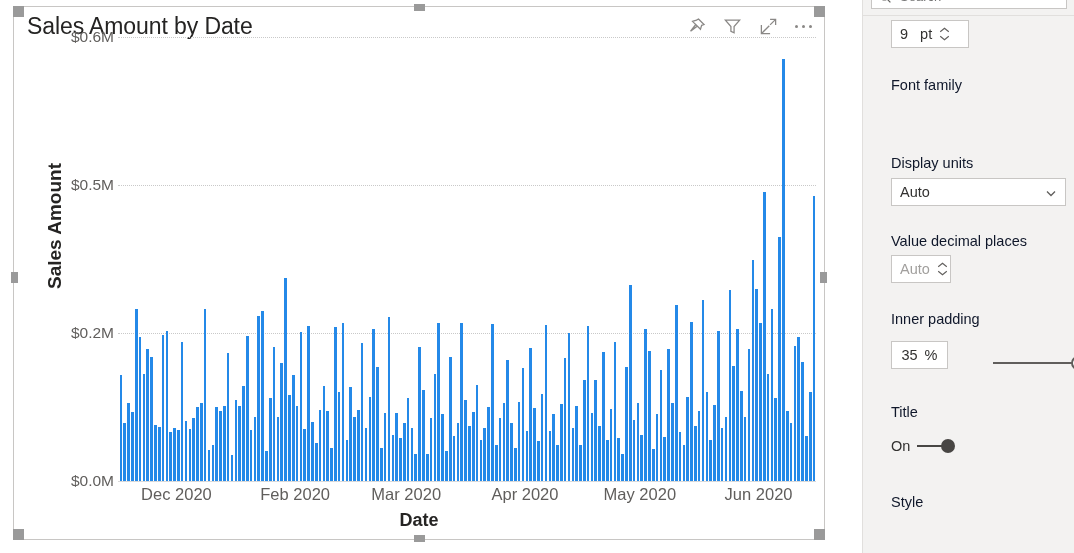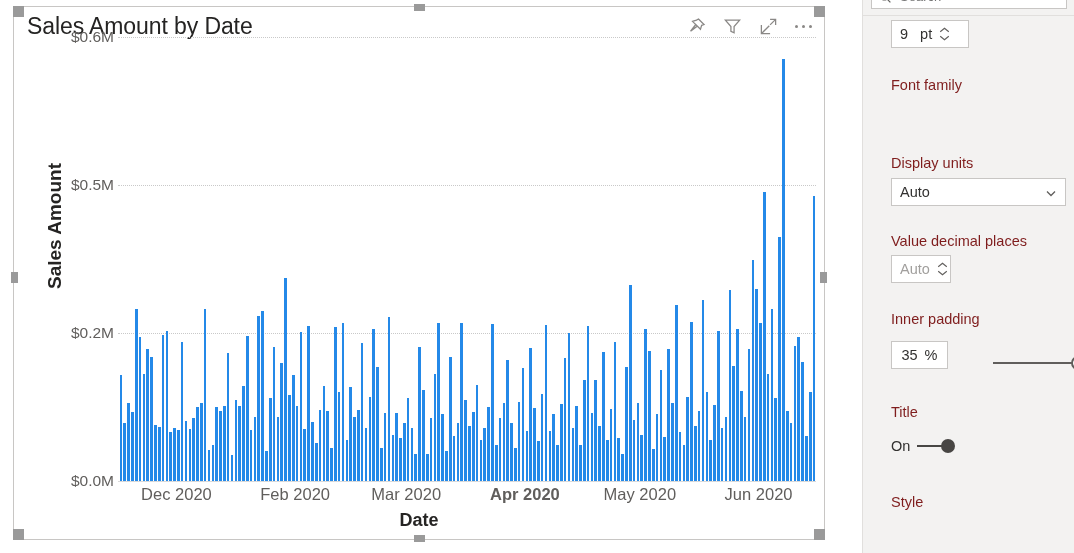--- a/index.html
+++ b/index.html
@@ -124,21 +124,21 @@
     font-family: "Liberation Sans", sans-serif;
     font-size: 13px; color: #605e5c; width: 100%;
   }
   #pane-divider {
     position: absolute; left: 0; right: 0; top: 15px;
     height: 1px; background: #e1dfdd;
   }
 
   .pane-label {
     position: absolute; left: 28px;
-    font-size: 14.5px; color: #7f1d1d;
+    font-size: 14.5px; color: #0f172a;
     white-space: nowrap;
   }
   .pane-input {
     position: absolute; left: 28px;
     height: 28px;
     background: #ffffff;
     border: 1px solid #c8c6c4;
     display: flex; align-items: center;
     padding: 0 8px;
     font-size: 14.5px; color: #323130;
@@ -236,21 +236,21 @@
         </div>
     <div id="grid">
           <div class="gridline" style="top: 326px;"></div>
           <div class="gridline" style="top: 178px;"></div>
           <div class="gridline" style="top: 30px;"></div>
         </div>
     <div id="x-ticks">
           <div class="xtick" style="left: 162.445px;">Dec 2020</div>
           <div class="xtick" style="left: 281.165px;">Feb 2020</div>
           <div class="xtick" style="left: 392.225px;">Mar 2020</div>
-          <div class="xtick" style="left: 510.945px; font-weight: bold;">Apr 2020</div>
+          <div class="xtick" style="left: 510.945px;">Apr 2020</div>
           <div class="xtick" style="left: 625.835px;">May 2020</div>
           <div class="xtick" style="left: 744.555px; text-align: right;">Jun 2020</div>
         </div>
     <div id="plot-area">
           <div class="bar" style="left: 0.614835px; width: 2.6px; height: 105.82px; background: rgb(36, 137, 232);"></div>
           <div class="bar" style="left: 4.44451px; width: 2.6px; height: 58.46px; background: rgb(36, 137, 232);"></div>
           <div class="bar" style="left: 8.27418px; width: 2.6px; height: 77.7px; background: rgb(36, 137, 232);"></div>
           <div class="bar" style="left: 12.1038px; width: 2.6px; height: 68.82px; background: rgb(36, 137, 232);"></div>
           <div class="bar" style="left: 15.9335px; width: 2.6px; height: 171.68px; background: rgb(36, 137, 232);"></div>
           <div class="bar" style="left: 19.7632px; width: 2.6px; height: 144.3px; background: rgb(36, 137, 232);"></div>

